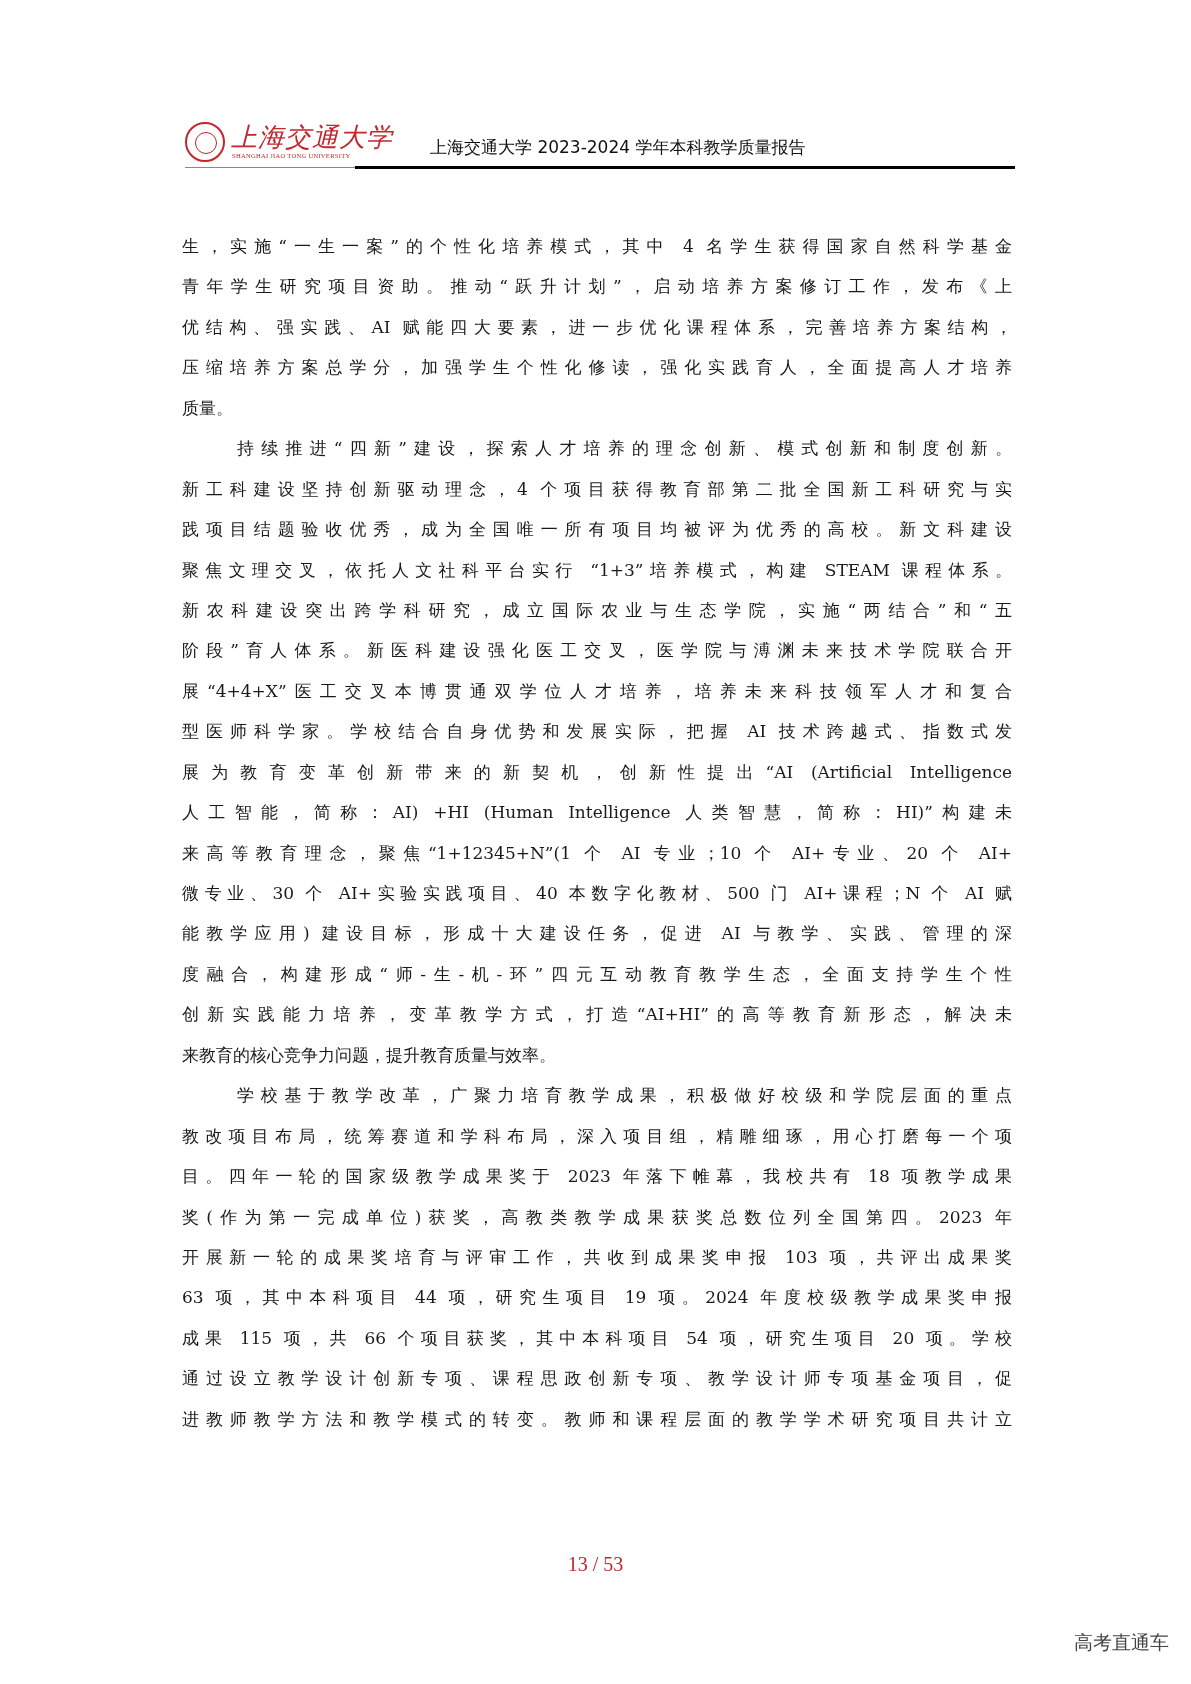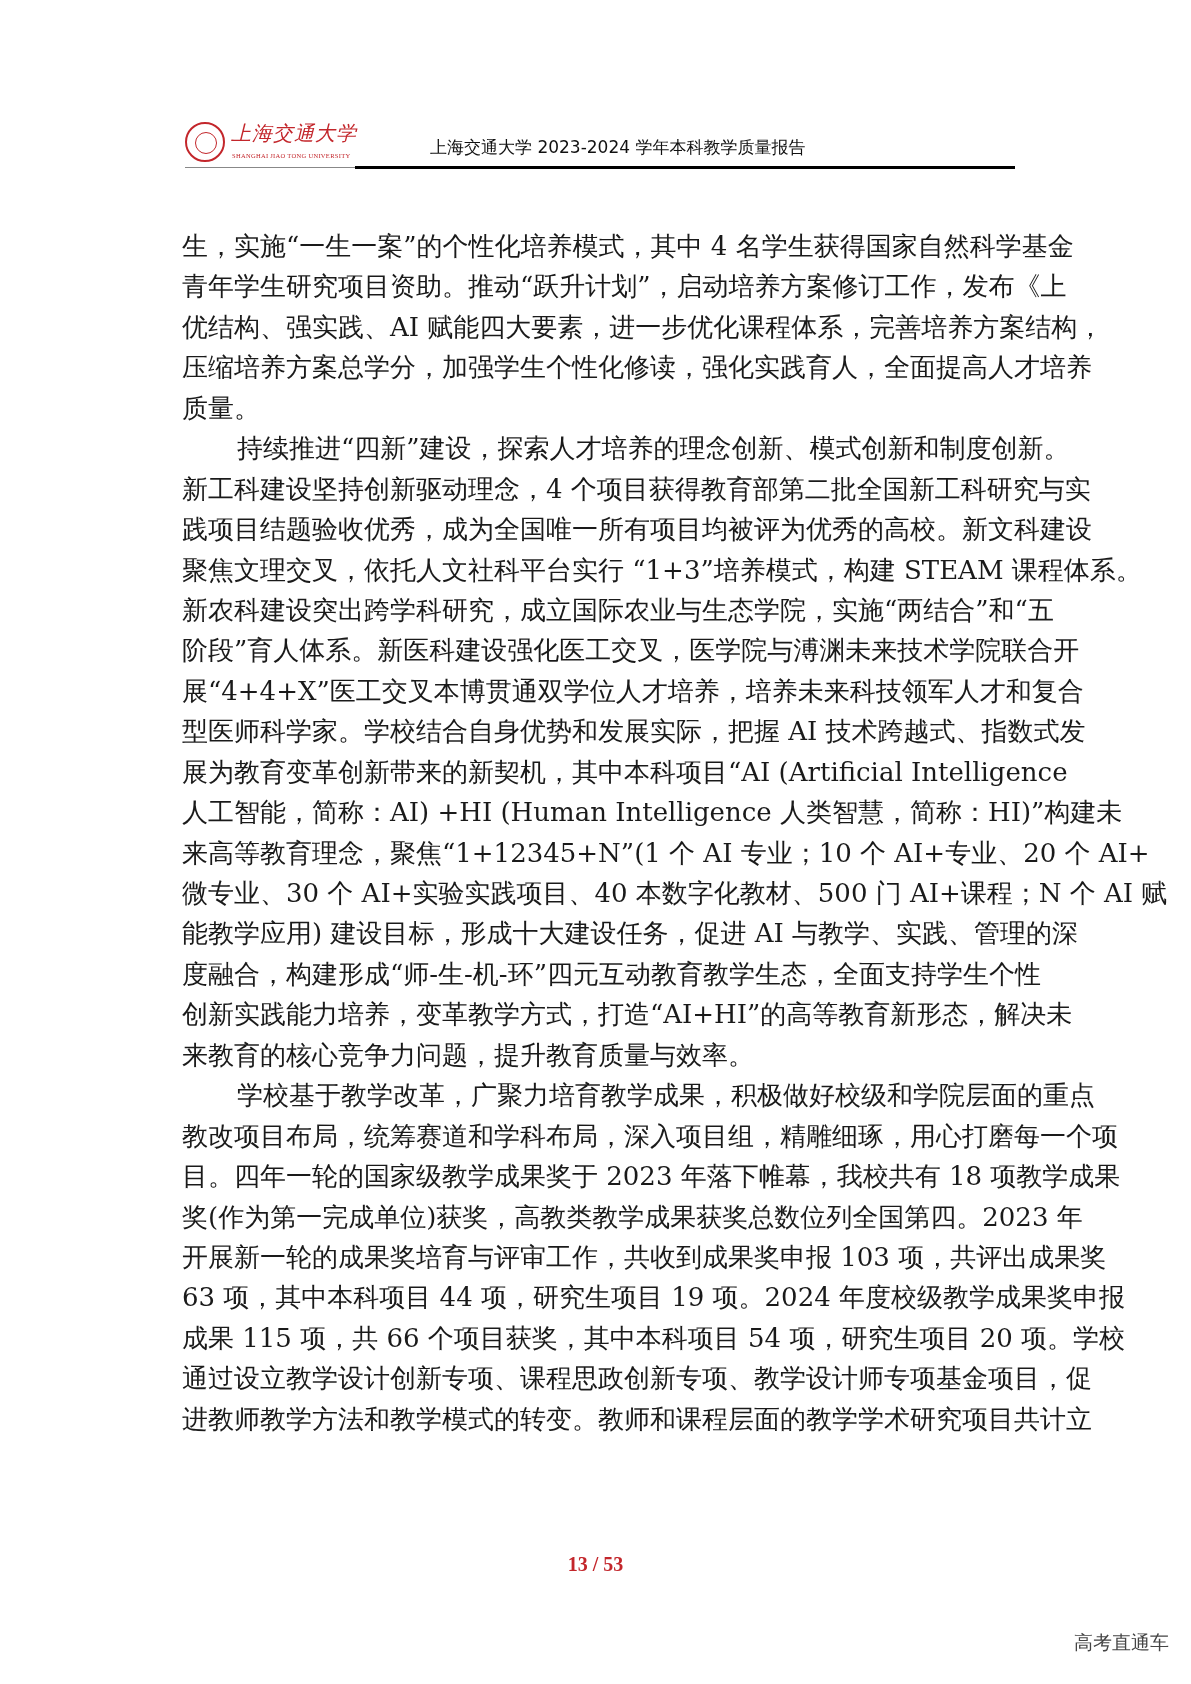--- a/index.html
+++ b/index.html
@@ -4,35 +4,35 @@
 <style>
   html, body { margin: 0; padding: 0; background: #ffffff; }
   body { width: 1191px; height: 1684px; position: relative; overflow: hidden;
          font-family: "DejaVu Serif", "Liberation Serif", serif; color: #1a1a1a; }
   .header { position: absolute; left: 185px; top: 120px; width: 830px; height: 50px; }
   .logo { position: absolute; left: 0; top: 2px; width: 168px; height: 44px; }
   .logo-seal { position: absolute; left: 0; top: 0; width: 40px; height: 40px; border-radius: 50%;
                border: 2px solid #c3262b; box-sizing: border-box; }
   .logo-seal::after { content: ""; position: absolute; left: 8px; top: 8px; width: 20px; height: 20px;
                       border-radius: 50%; border: 1.5px solid #c3262b; }
-  .logo-cn { position: absolute; left: 46px; top: -2px; font-size: 20px; color: #c3262b;
+  .logo-cn { position: absolute; left: 46px; top: -2px; font-size: 26px; color: #c3262b;
              font-style: italic; letter-spacing: 1px; white-space: nowrap; }
   .logo-en { position: absolute; left: 47px; top: 30px; font-size: 6.5px; color: #c3262b;
              letter-spacing: 0.3px; white-space: nowrap; font-family: "Liberation Serif", serif; }
   .header-title { position: absolute; left: 245px; top: 16px; font-size: 17px; color: #111;
                   white-space: nowrap; font-family: "DejaVu Sans", sans-serif; }
   .header-rule-thin { position: absolute; left: 0; top: 47px; width: 170px; height: 1px; background: #888; }
   .header-rule { position: absolute; left: 170px; top: 46px; width: 660px; height: 3px; background: #000; }
   .body-text { position: absolute; left: 182px; top: 226px; width: 830px; }
-  .line { height: 40.45px; line-height: 40.45px; font-size: 26px; white-space: nowrap;
+  .line { height: 40.45px; line-height: 40.45px; font-size: 17px; white-space: nowrap;
           text-align: justify; text-align-last: justify; letter-spacing: 0; overflow: visible; }
   .line.last { text-align-last: left; }
   .line.indent { padding-left: 55px; }
   .page-num { position: absolute; left: 0; width: 1191px; top: 1553px; text-align: center;
-              font-size: 20px; color: #c3262b; font-family: "Liberation Serif", serif; font-weight: bold; }
+              font-size: 20px; color: #c3262b; font-family: "Liberation Serif", serif; }
   .watermark { position: absolute; right: 22px; top: 1630px; font-size: 19px; color: #444;
                font-family: "DejaVu Sans", sans-serif; }
 </style>
 </head>
 <body>
 
 <div class="header">
   <div class="logo">
     <div class="logo-seal"></div>
     <span class="logo-cn">上海交通大学</span>
@@ -50,21 +50,21 @@
   <div class="line">压缩培养方案总学分，加强学生个性化修读，强化实践育人，全面提高人才培养</div>
   <div class="line last">质量。</div>
   <div class="line indent">持续推进“四新”建设，探索人才培养的理念创新、模式创新和制度创新。</div>
   <div class="line">新工科建设坚持创新驱动理念，4 个项目获得教育部第二批全国新工科研究与实</div>
   <div class="line">践项目结题验收优秀，成为全国唯一所有项目均被评为优秀的高校。新文科建设</div>
   <div class="line">聚焦文理交叉，依托人文社科平台实行 “1+3”培养模式，构建 STEAM 课程体系。</div>
   <div class="line">新农科建设突出跨学科研究，成立国际农业与生态学院，实施“两结合”和“五</div>
   <div class="line">阶段”育人体系。新医科建设强化医工交叉，医学院与溥渊未来技术学院联合开</div>
   <div class="line">展“4+4+X”医工交叉本博贯通双学位人才培养，培养未来科技领军人才和复合</div>
   <div class="line">型医师科学家。学校结合自身优势和发展实际，把握 AI 技术跨越式、指数式发</div>
-  <div class="line">展为教育变革创新带来的新契机，其中本科项目“AI (Artificial Intelligence</div>
+  <div class="line">展为教育变革创新带来的新契机，创新性提出“AI (Artificial Intelligence</div>
   <div class="line">人工智能，简称：AI) +HI (Human Intelligence 人类智慧，简称：HI)”构建未</div>
   <div class="line">来高等教育理念，聚焦“1+12345+N”(1 个 AI 专业；10 个 AI+专业、20 个 AI+</div>
   <div class="line">微专业、30 个 AI+实验实践项目、40 本数字化教材、500 门 AI+课程；N 个 AI 赋</div>
   <div class="line">能教学应用) 建设目标，形成十大建设任务，促进 AI 与教学、实践、管理的深</div>
   <div class="line">度融合，构建形成“师-生-机-环”四元互动教育教学生态，全面支持学生个性</div>
   <div class="line">创新实践能力培养，变革教学方式，打造“AI+HI”的高等教育新形态，解决未</div>
   <div class="line last">来教育的核心竞争力问题，提升教育质量与效率。</div>
   <div class="line indent">学校基于教学改革，广聚力培育教学成果，积极做好校级和学院层面的重点</div>
   <div class="line">教改项目布局，统筹赛道和学科布局，深入项目组，精雕细琢，用心打磨每一个项</div>
   <div class="line">目。四年一轮的国家级教学成果奖于 2023 年落下帷幕，我校共有 18 项教学成果</div>

